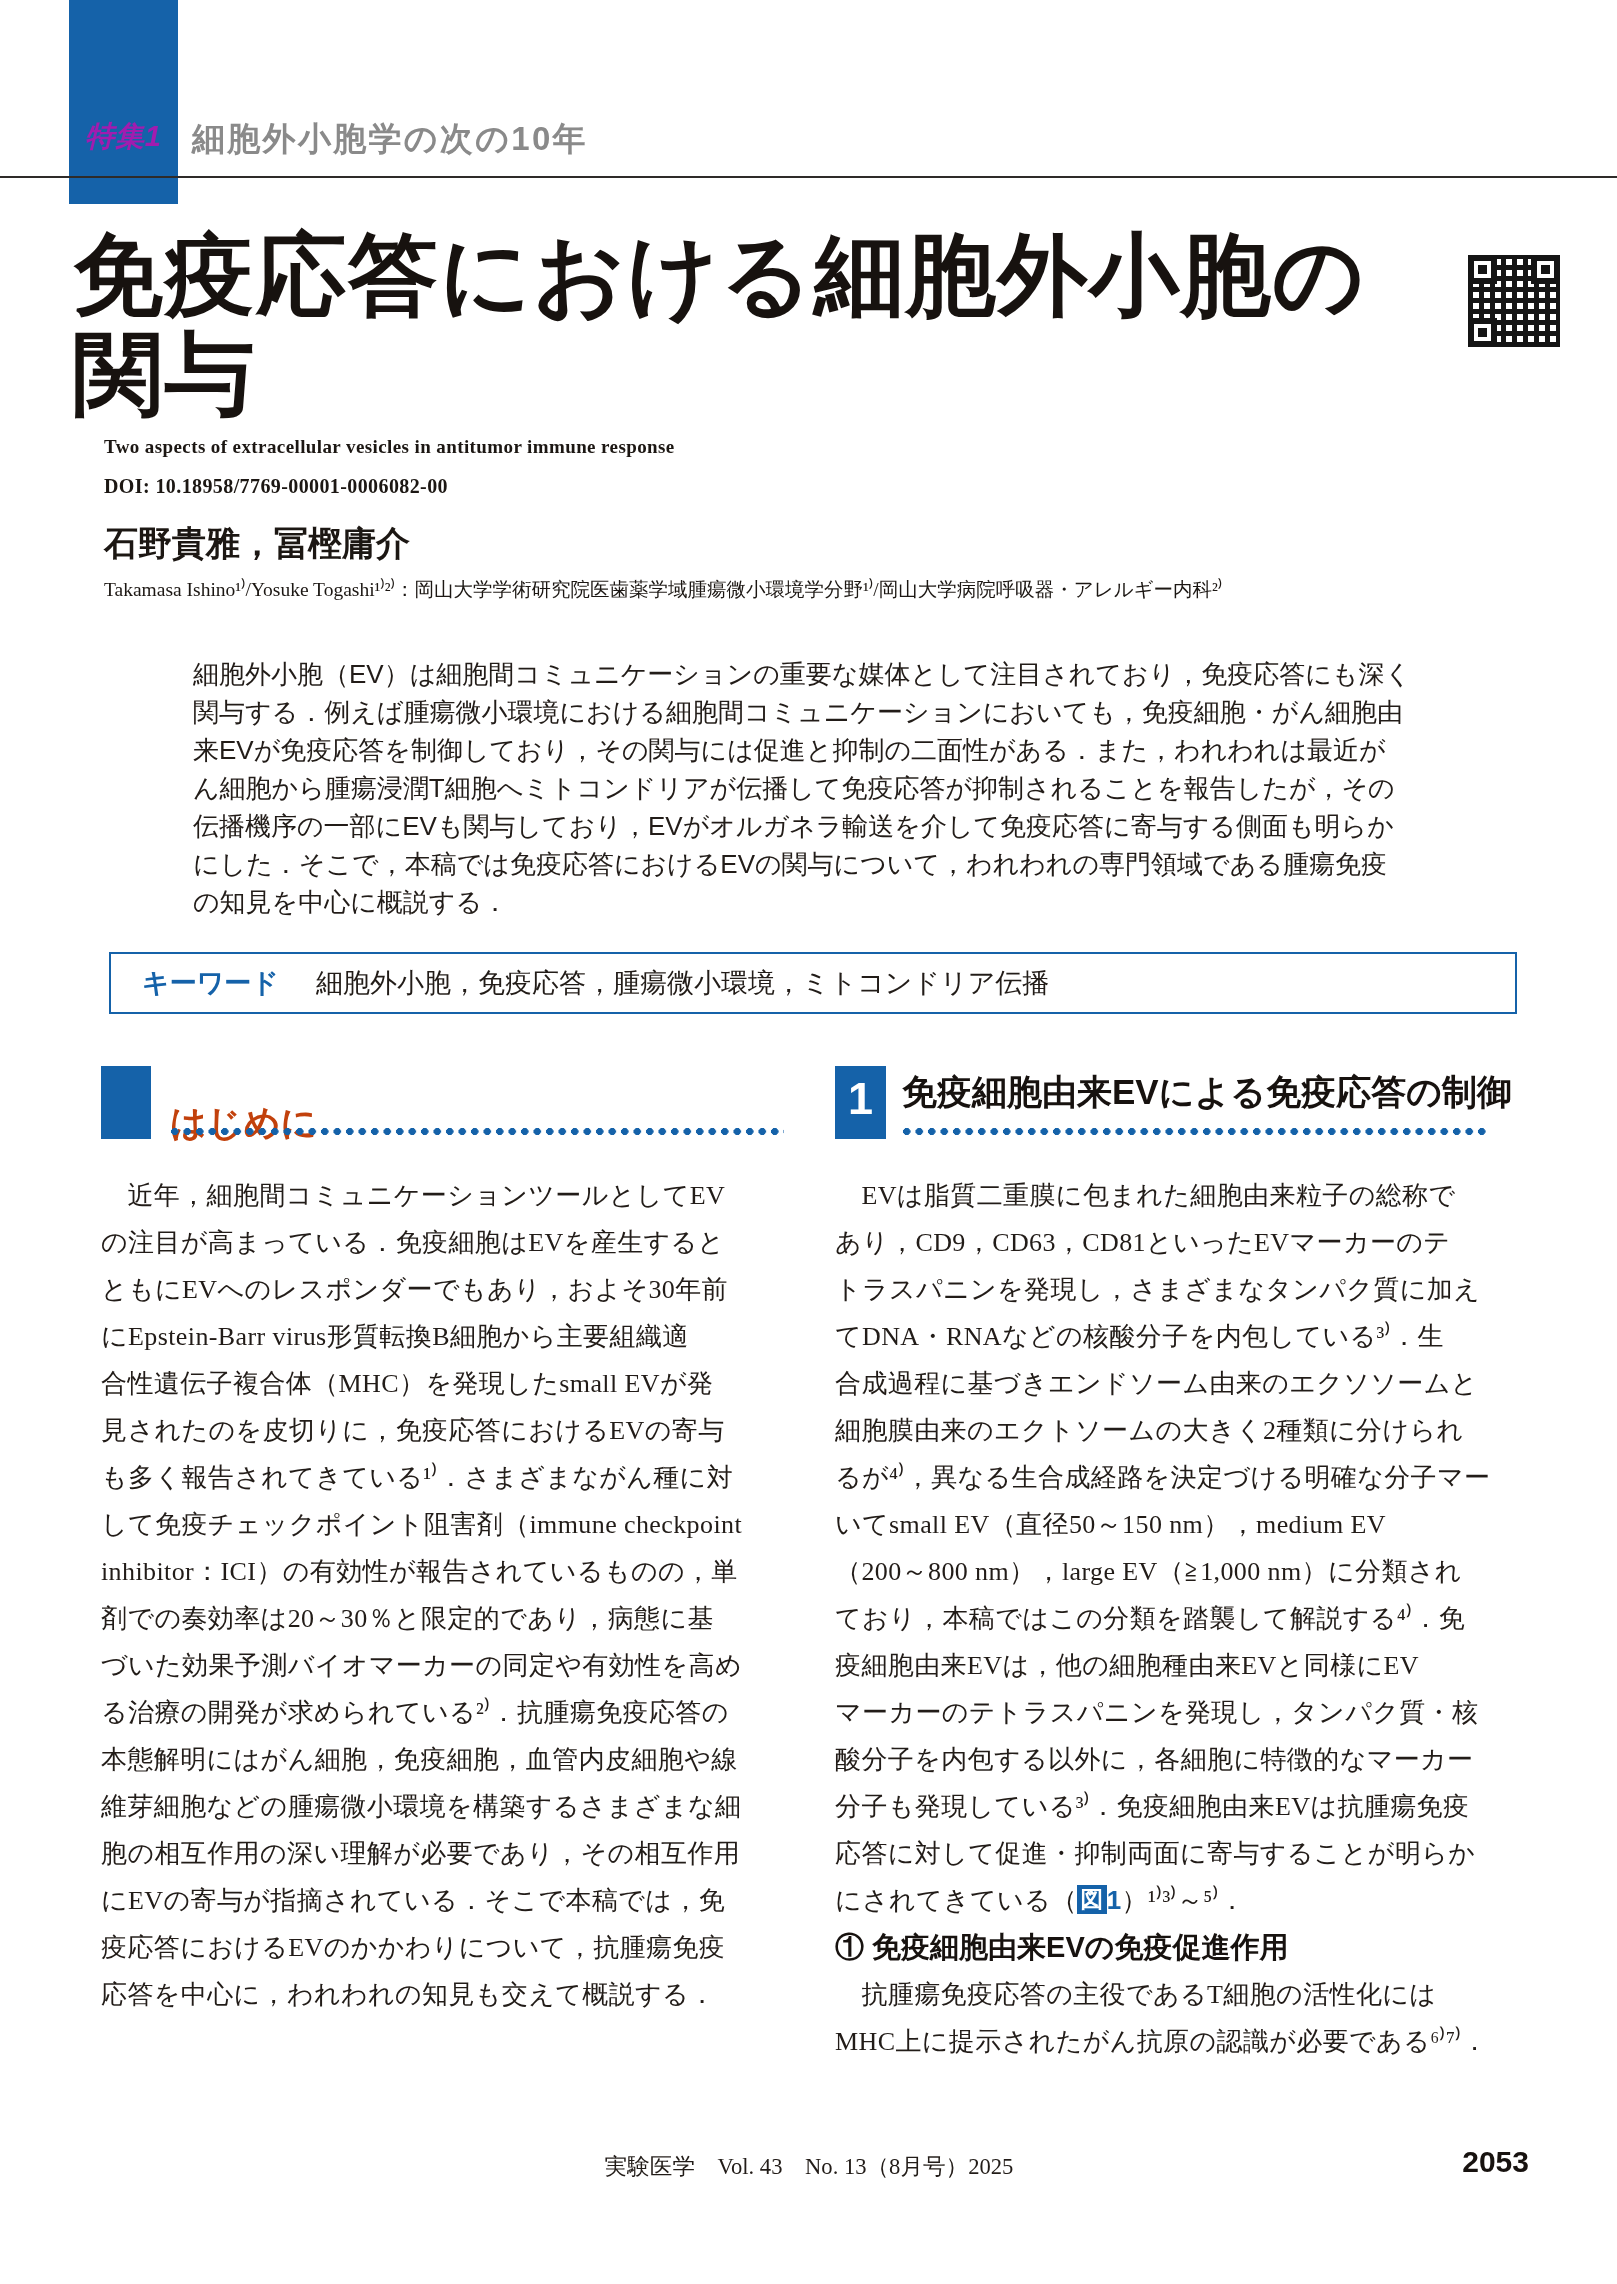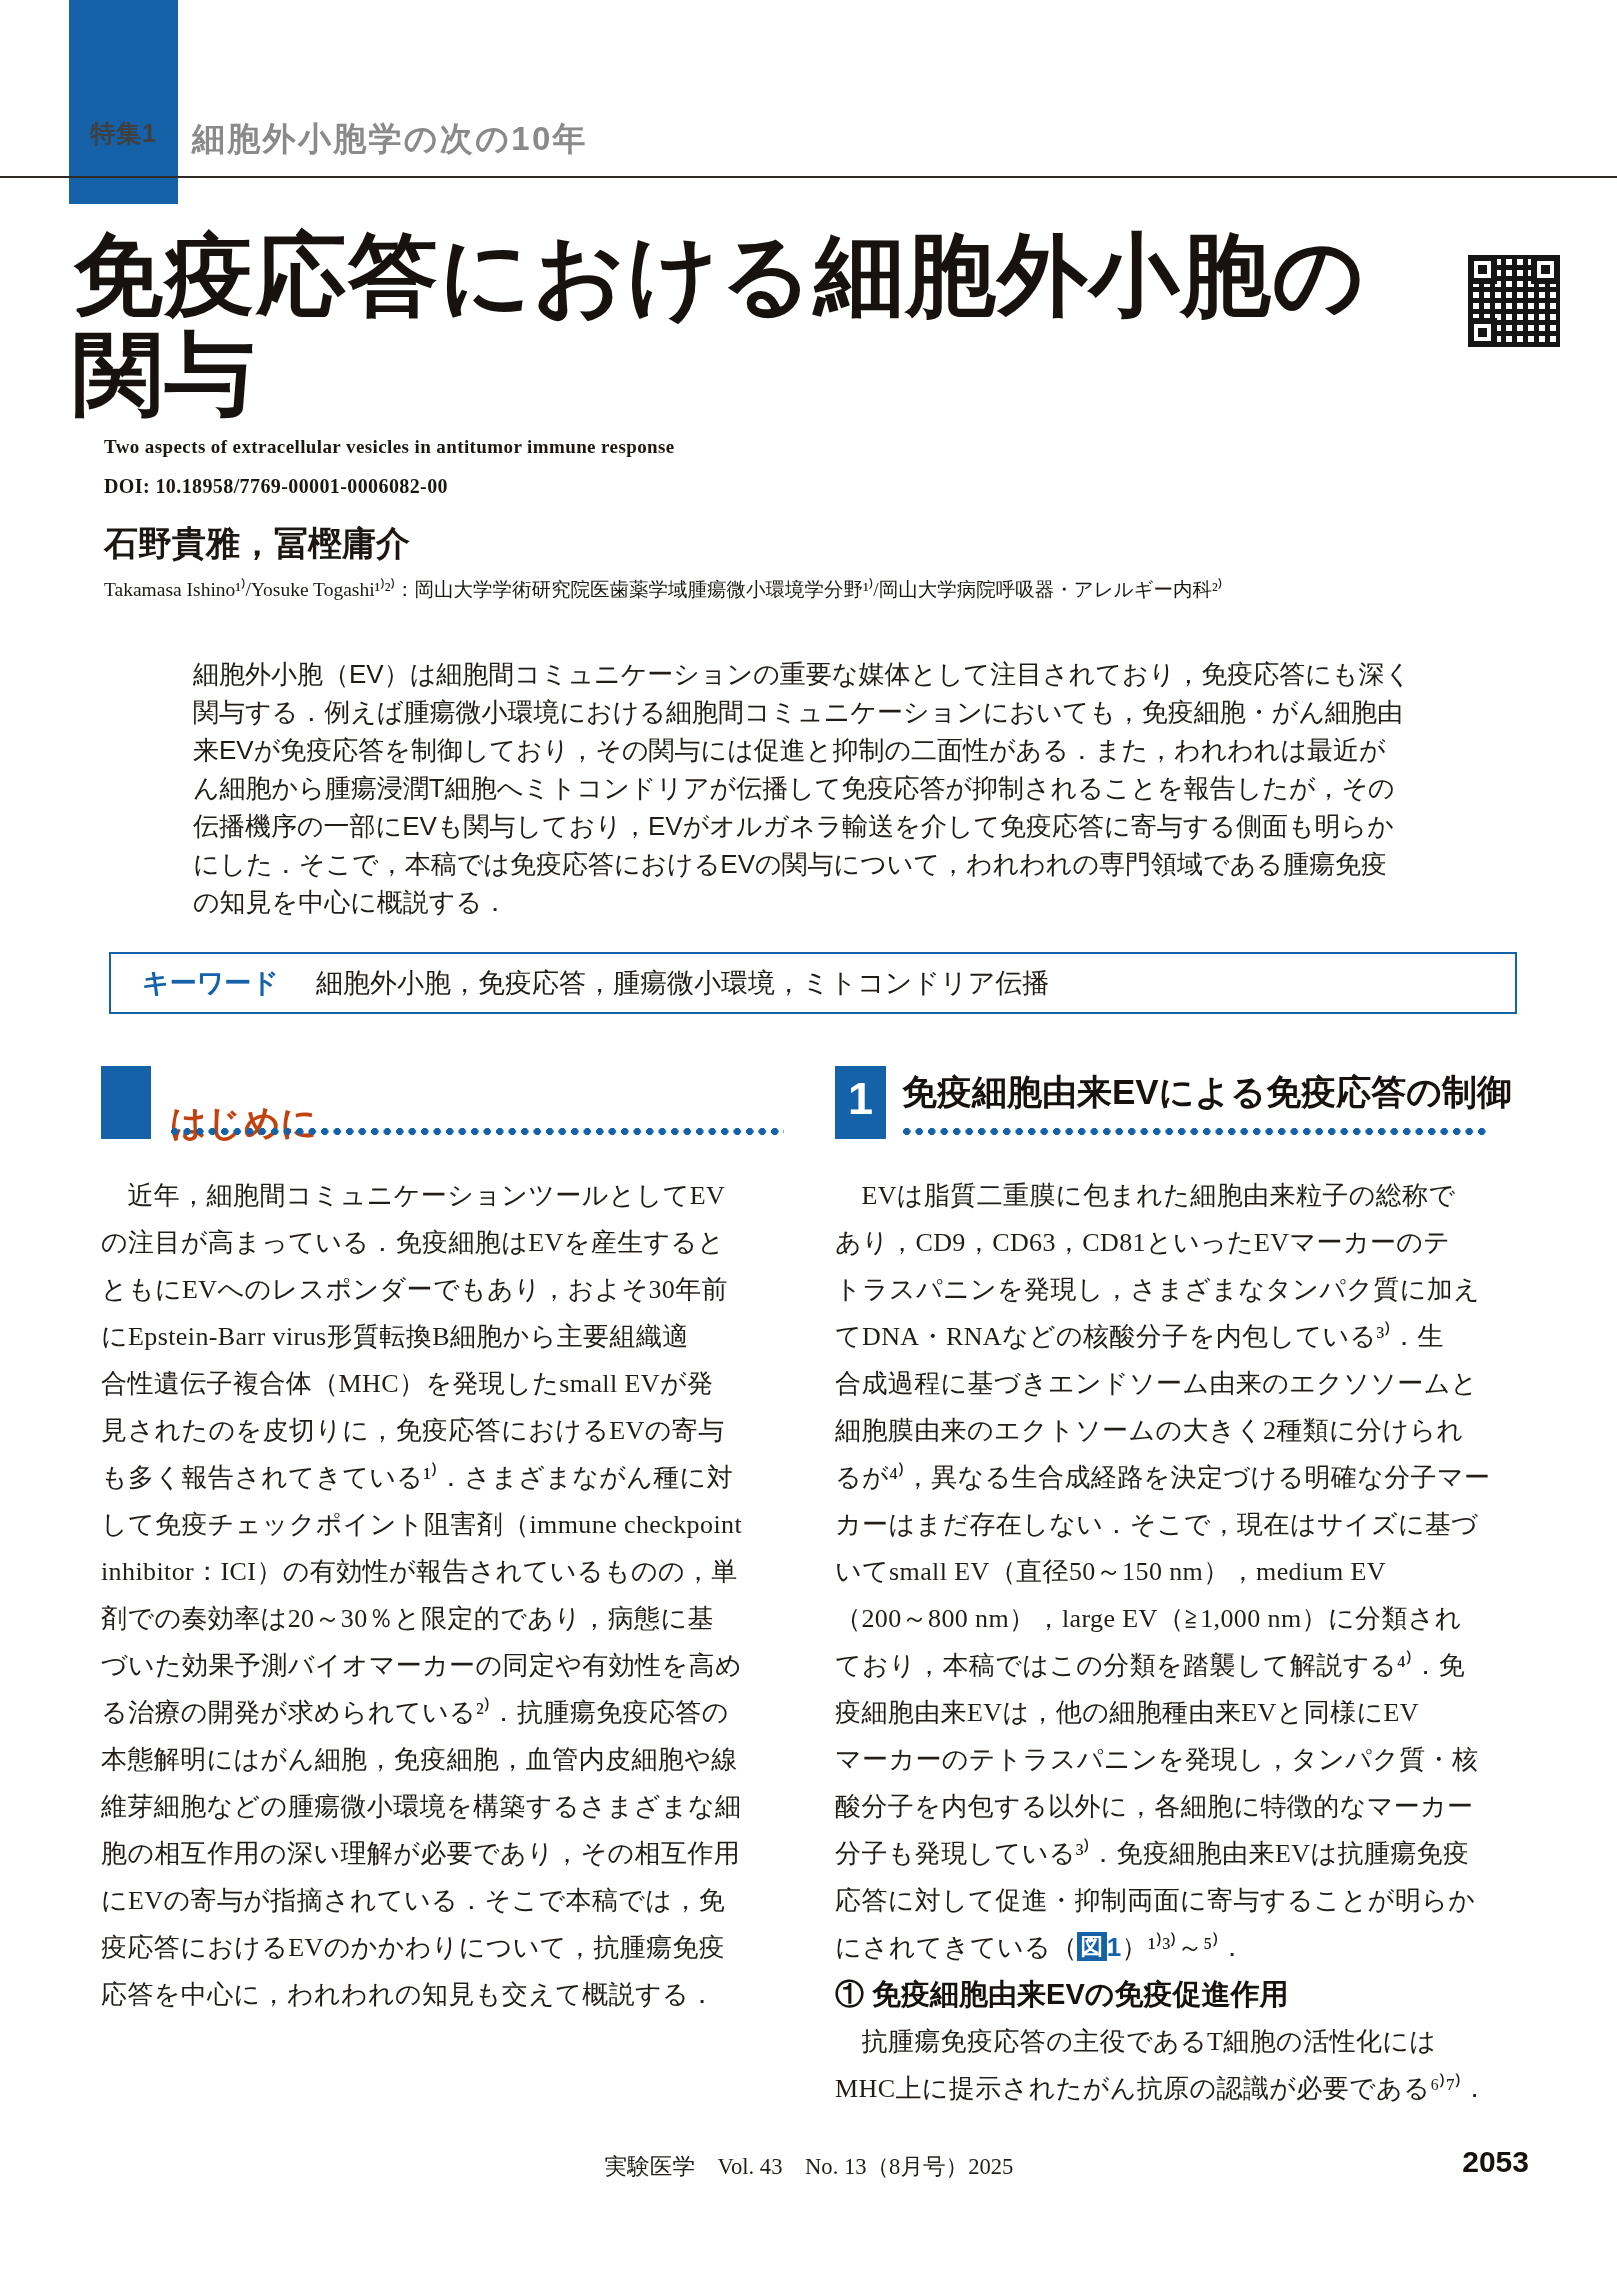--- a/index.html
+++ b/index.html
@@ -4,22 +4,22 @@
 <style>
   html,body{margin:0;padding:0;background:#e8e8e8;}
   .page{position:relative;width:1618px;height:2284px;background:#ffffff;overflow:hidden;
         color:#1c1713;font-family:"Liberation Serif",serif;margin:0 auto;}
   .abs{position:absolute;}
   .gothic{font-family:"Liberation Sans",sans-serif;}
   .serif{font-family:"Liberation Serif",serif;}
 
   
   .feature-box{left:69px;top:0;width:109px;height:204px;background:#1562a9;}
-  .feature-label{left:72px;top:117px;width:103px;color:#404040;font-size:25px;font-weight:bold;
-                 text-align:center;letter-spacing:0.8px;}
+  .feature-label{left:72px;top:117px;width:103px;color:#a21caf;font-size:29px;font-weight:bold;
+                 text-align:center;letter-spacing:0.8px;font-style:italic;}
   .series-title{left:192px;top:117px;font-size:33px;color:#8a8a8a;letter-spacing:2.3px;font-weight:bold;}
   .top-rule{left:0;top:176px;width:1618px;height:2.3px;background:#2e2b29;}
 
   
   .title-line{left:73px;font-size:90px;font-weight:900;letter-spacing:1.6px;line-height:1;
               font-family:Liberation Serif, serif;color:#17120f;}
   .t1{top:231px;}
   .t2{top:330px;}
   .en-title{left:104px;top:436px;font-size:19px;font-weight:bold;letter-spacing:0.4px;}
   .doi-line{left:104px;top:475px;font-size:20px;font-weight:bold;letter-spacing:0.4px;}
@@ -155,21 +155,20 @@
   </div>
 
   <div class="abs col col-right">
     <div class="bline">　EVは脂質二重膜に包まれた細胞由来粒子の総称で</div>
     <div class="bline">あり，CD9，CD63，CD81といったEVマーカーのテ</div>
     <div class="bline">トラスパニンを発現し，さまざまなタンパク質に加え</div>
     <div class="bline">てDNA・RNAなどの核酸分子を内包している³⁾．生</div>
     <div class="bline">合成過程に基づきエンドソーム由来のエクソソームと</div>
     <div class="bline">細胞膜由来のエクトソームの大きく2種類に分けられ</div>
     <div class="bline">るが⁴⁾，異なる生合成経路を決定づける明確な分子マー</div>
-    <div class="bline">カーはまだ存在しない．そこで，現在はサイズに基づ</div>
     <div class="bline">いてsmall EV（直径50～150 nm），medium EV</div>
     <div class="bline">（200～800 nm），large EV（≧1,000 nm）に分類され</div>
     <div class="bline">ており，本稿ではこの分類を踏襲して解説する⁴⁾．免</div>
     <div class="bline">疫細胞由来EVは，他の細胞種由来EVと同様にEV</div>
     <div class="bline">マーカーのテトラスパニンを発現し，タンパク質・核</div>
     <div class="bline">酸分子を内包する以外に，各細胞に特徴的なマーカー</div>
     <div class="bline">分子も発現している³⁾．免疫細胞由来EVは抗腫瘍免疫</div>
     <div class="bline">応答に対して促進・抑制両面に寄与することが明らか</div>
     <div class="bline">
       <span>にされてきている（</span><span class="figbox">図</span><span class="fignum">1</span><span>）¹⁾³⁾～⁵⁾．</span>

